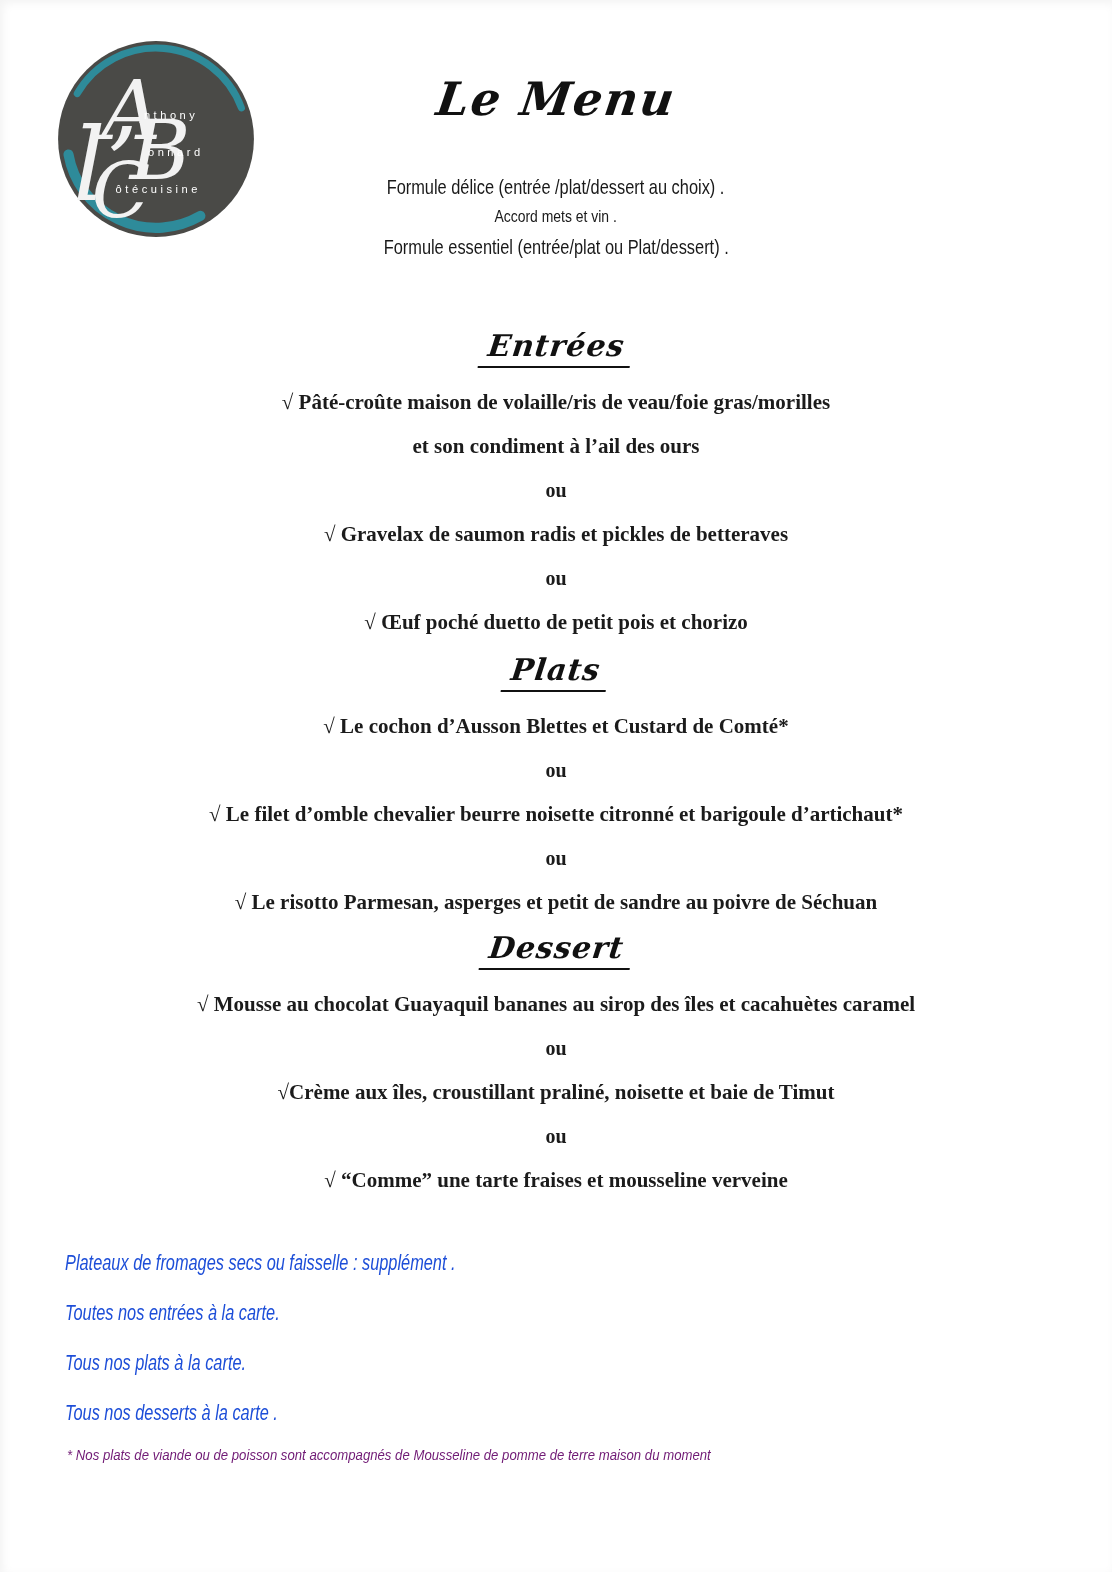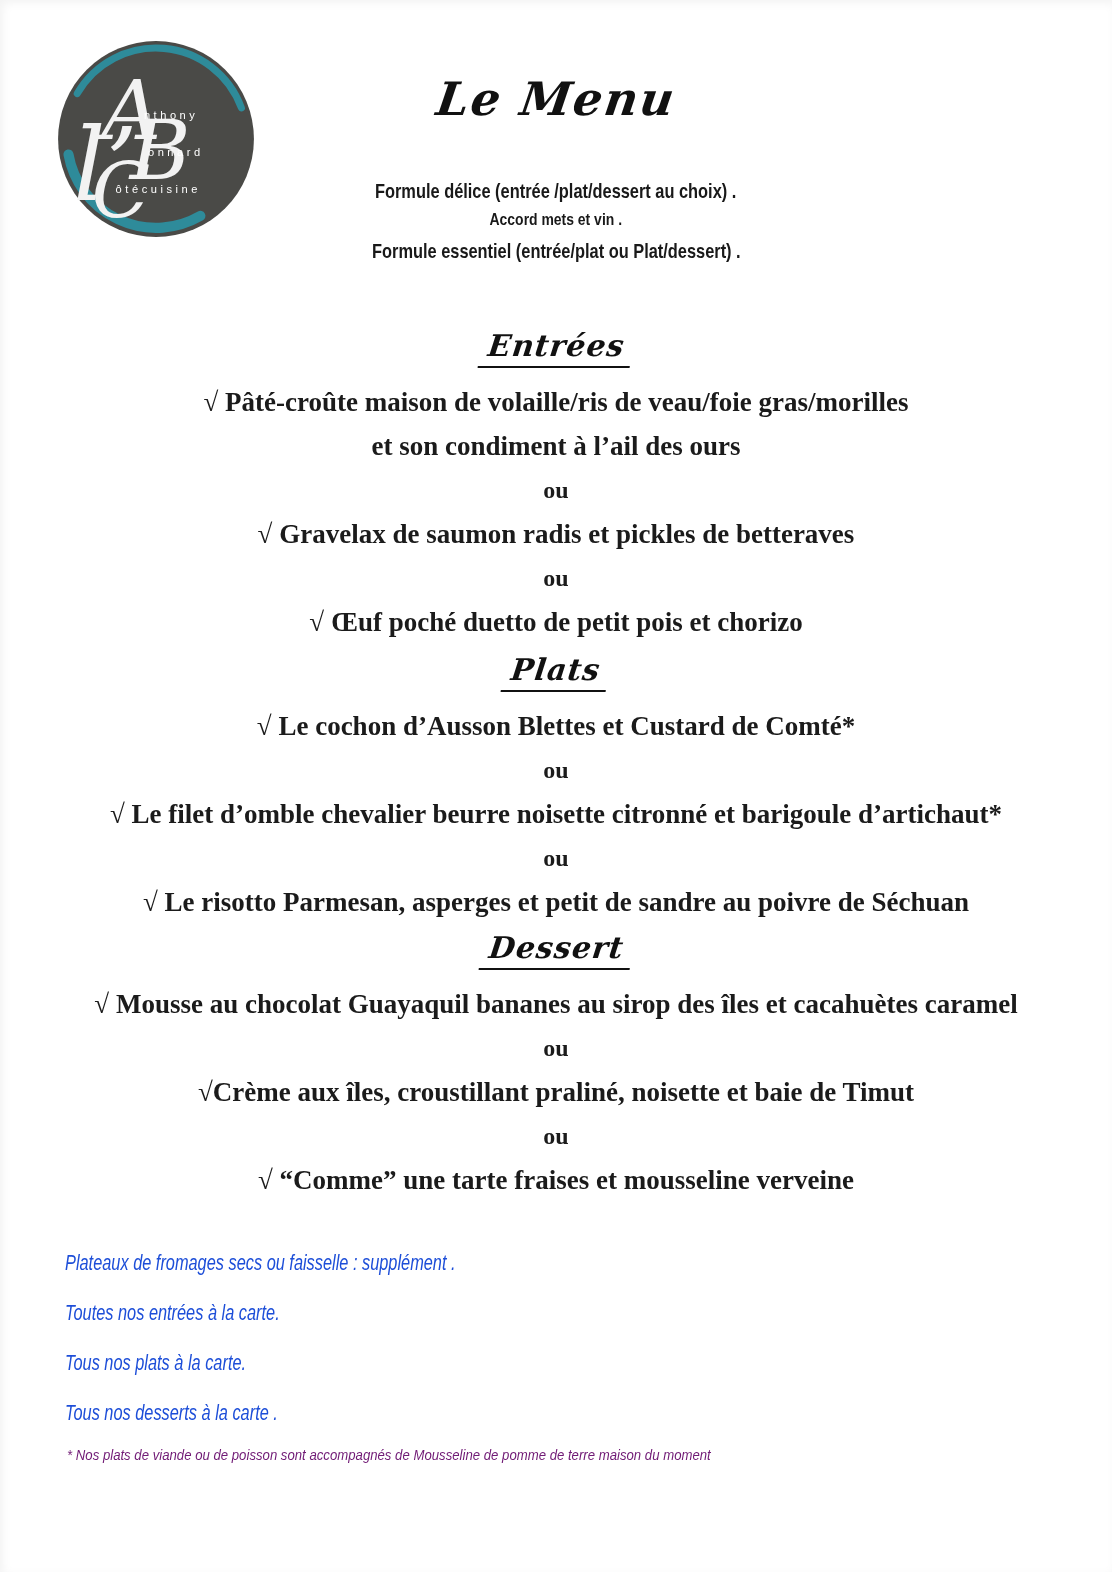--- a/index.html
+++ b/index.html
@@ -21,39 +21,39 @@
     font-style:italic;font-weight:bold;
     color:#111;
   }
   .title{
     display:inline-block;font-size:46px;letter-spacing:2px;
     transform:skewX(-8deg);
   }
   
   .formules{position:absolute;top:170px;left:0;right:0;text-align:center;
     font-family:"Liberation Sans",sans-serif;color:#191919;}
-  .formule-line{height:33px;display:flex;align-items:flex-end;justify-content:center;font-weight:bold;}
+  .formule-line{height:33px;display:flex;align-items:center;justify-content:center;}
   .formule-line.small{height:27px;}
   .cond{display:inline-block;transform:scaleX(.78);transform-origin:center;white-space:nowrap;font-size:21px;}
   .formule-line.small .cond{font-size:17px;transform:scaleX(.82);}
   
   .menu{position:absolute;top:322px;left:0;right:0;}
   .heading-row{height:46px;display:flex;align-items:flex-end;justify-content:center;margin-bottom:12px;}
   .heading-row.tight{margin-top:2px;}
   .heading{
     display:inline-block;font-size:30px;letter-spacing:1px;
     border-bottom:2.5px solid #111;padding:0 8px 3px 8px;
     transform:skewX(-7deg);
   }
   .line{
     height:44px;display:flex;align-items:center;justify-content:center;
-    font-family:"Liberation Serif",serif;font-weight:bold;font-size:27px;
+    font-family:"Liberation Serif",serif;font-weight:bold;font-size:21px;
     color:#1b1b1b;white-space:nowrap;
   }
-  .line.sep{font-size:24px;}
+  .line.sep{font-size:20px;}
   
   .notes{position:absolute;top:1238px;left:65px;right:40px;
     font-family:"Liberation Sans",sans-serif;font-style:italic;color:#1d4ed8;}
   .note-line{height:50px;display:flex;align-items:center;}
   .note-line .cond{transform:scaleX(.76);transform-origin:left center;font-size:21.5px;}
   
   .footnote{position:absolute;top:1446px;left:67px;right:30px;
     font-family:"Liberation Sans",sans-serif;font-style:italic;color:#701a75;}
   .footnote .cond{transform:scaleX(.85);transform-origin:left center;font-size:15.5px;}
 </style>

